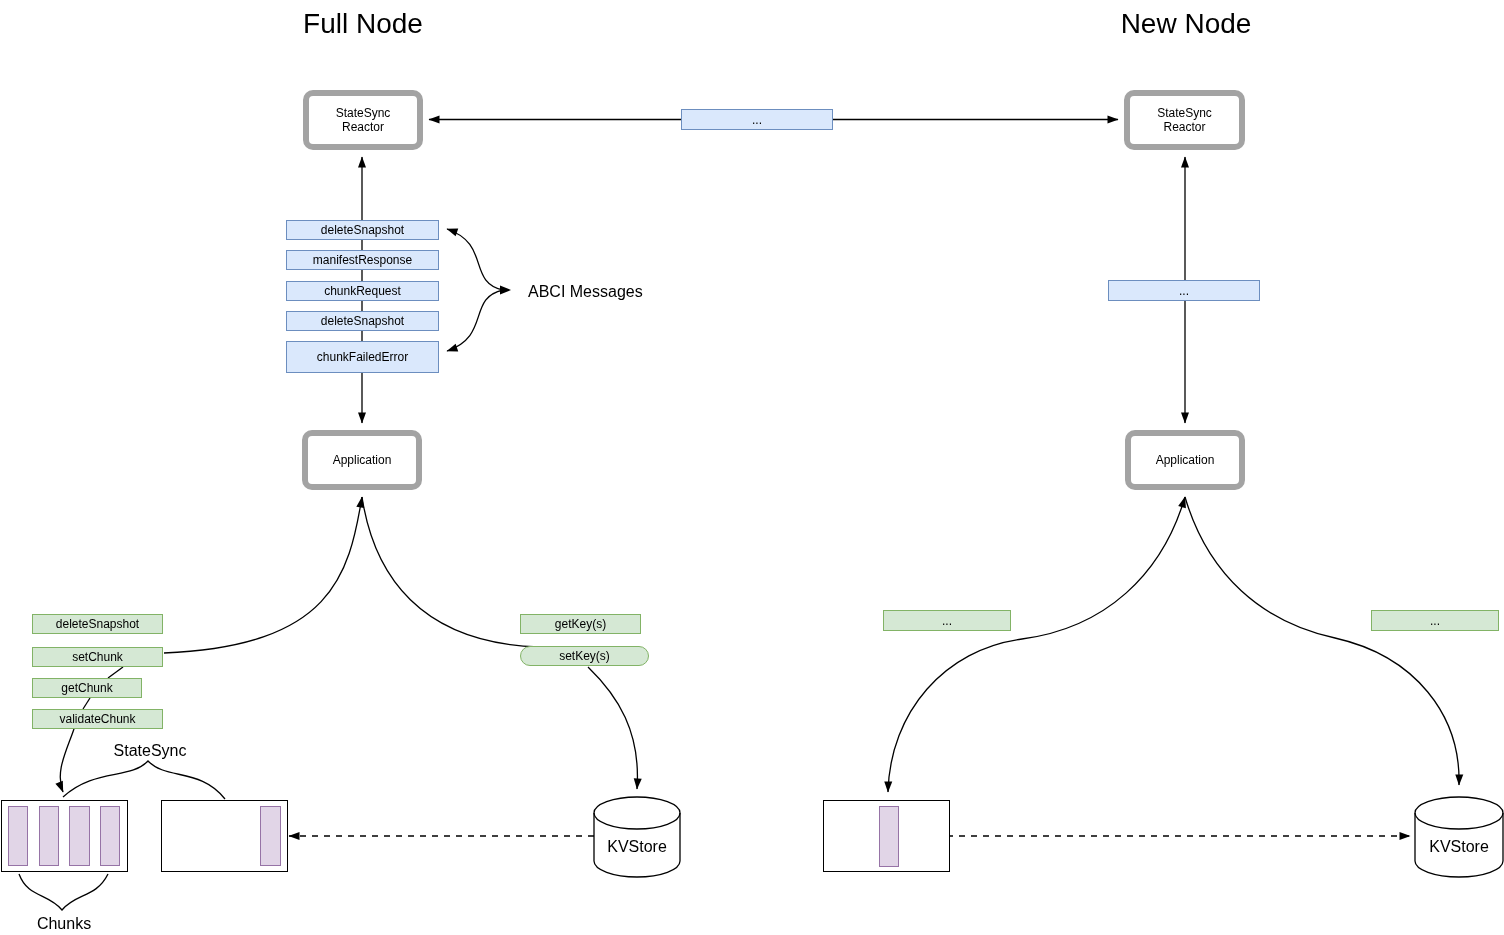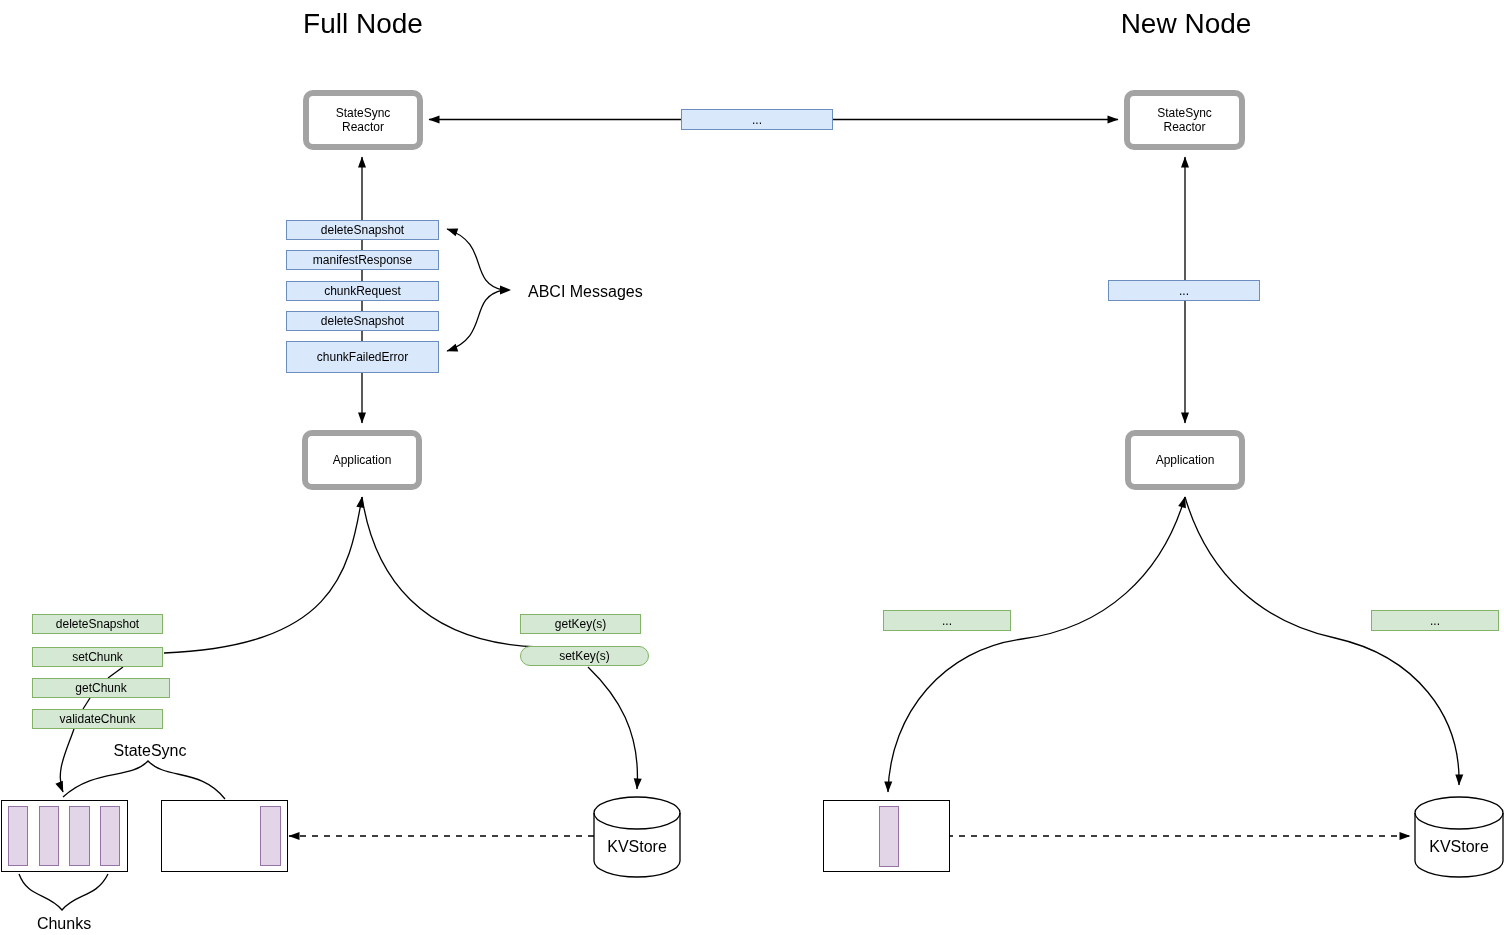--- a/index.html
+++ b/index.html
@@ -104,21 +104,21 @@
   <div class="abs msg-blue" style="left:286px;top:281px;width:153px;height:20px;">chunkRequest</div>
   <div class="abs msg-blue" style="left:286px;top:311px;width:153px;height:20px;">deleteSnapshot</div>
   <div class="abs msg-blue" style="left:286px;top:341px;width:153px;height:32px;">chunkFailedError</div>
 
   <div class="abs free-label" style="left:528px;top:283px;">ABCI Messages</div>
 
   <div class="abs msg-blue" style="left:1108px;top:280px;width:152px;height:21px;">...</div>
 
   <div class="abs msg-green" style="left:32px;top:614px;width:131px;height:20px;">deleteSnapshot</div>
   <div class="abs msg-green" style="left:32px;top:647px;width:131px;height:20px;text-align:center;">setChunk</div>
-  <div class="abs msg-green" style="left:32px;top:678px;width:138px;height:20px;">getChunk</div>
+  <div class="abs msg-green" style="left:32px;top:678px;width:110px;height:20px;">getChunk</div>
   <div class="abs msg-green" style="left:32px;top:709px;width:131px;height:20px;">validateChunk</div>
 
   <div class="abs msg-green" style="left:520px;top:614px;width:121px;height:20px;">getKey(s)</div>
   <div class="abs msg-green" style="left:520px;top:646px;width:129px;height:20px;border-radius:10px;">setKey(s)</div>
 
   <div class="abs msg-green" style="left:883px;top:610px;width:128px;height:21px;">...</div>
   <div class="abs msg-green" style="left:1371px;top:610px;width:128px;height:21px;">...</div>
 
   <div class="abs free-label" style="left:100px;top:742px;width:100px;">StateSync</div>
 

